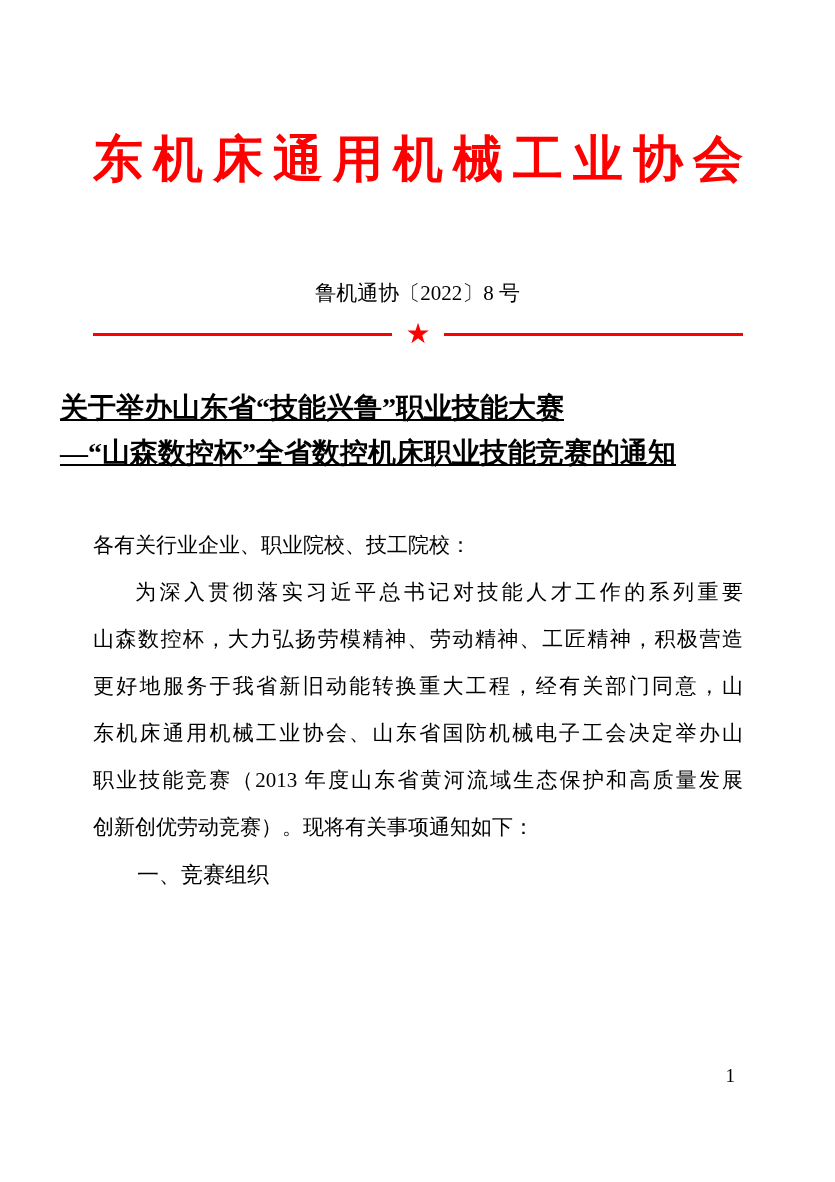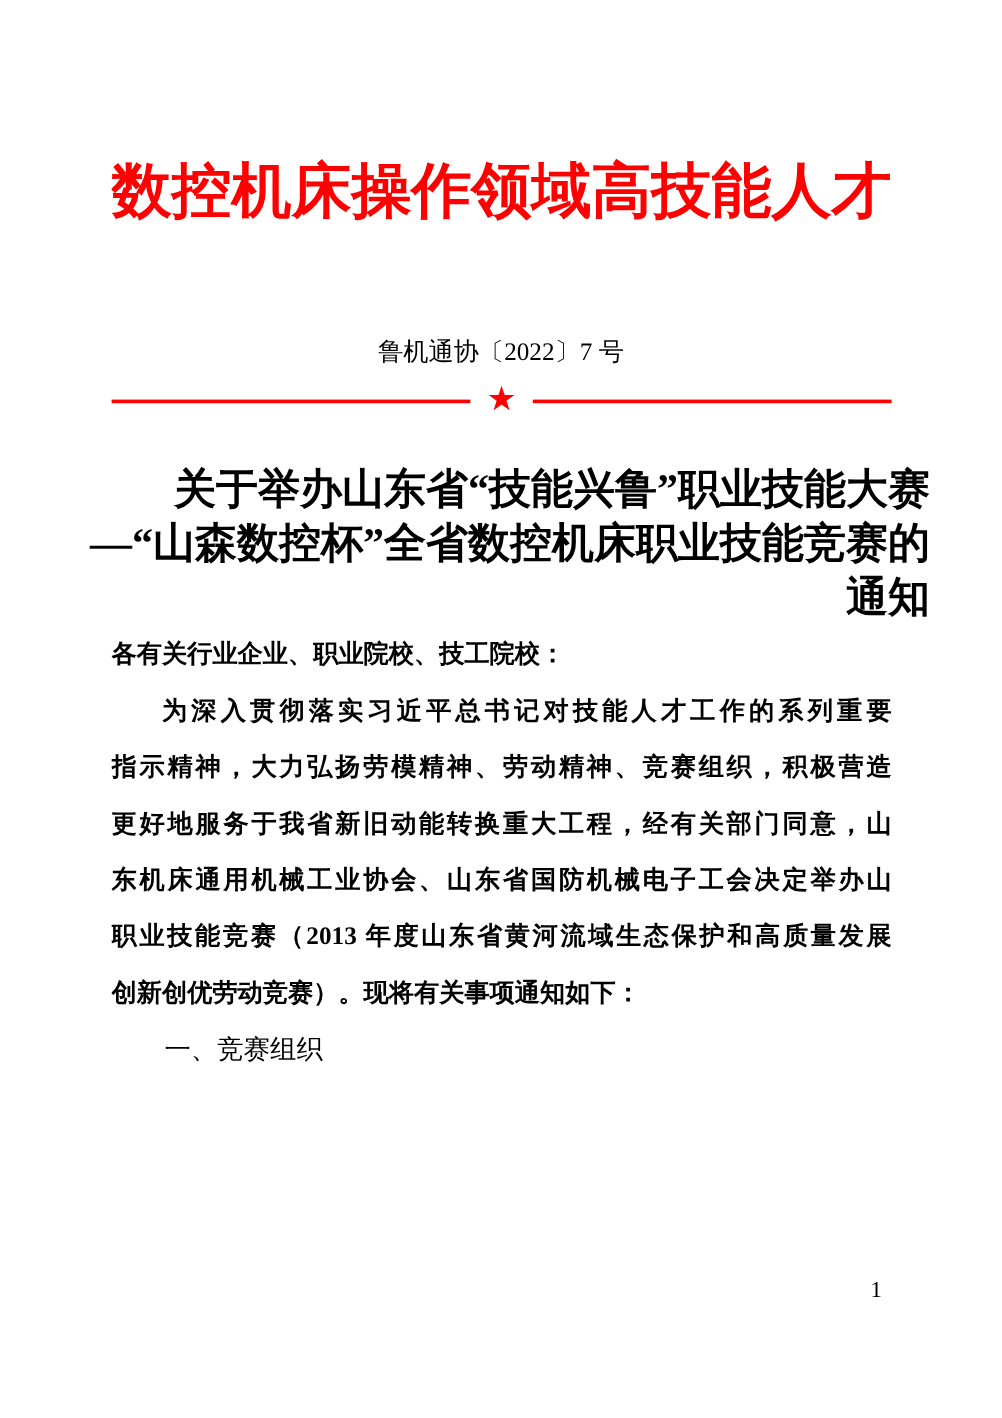--- a/index.html
+++ b/index.html
@@ -64,40 +64,40 @@
     margin: 0 13px;
     flex: 0 0 auto;
   }
 
   
   .title-block {
     position: absolute;
     top: 385px;
     left: 60px;
     width: 715px;
-    text-align: right;
-    font-size: 35px;
+    text-align: left;
+    font-size: 28px;
     line-height: 45px;
     font-weight: 600;
+    text-decoration: underline;
   }
 
   
   .body-block {
     position: absolute;
     top: 522px;
     left: 93px;
     width: 650px;
     font-size: 21px;
   }
   .line {
     height: 47px;
     line-height: 47px;
     overflow: hidden;
     text-align: left;
-    font-weight: bold;
   }
   .line.fill {
     text-align: justify;
     text-align-last: justify;
   }
   .line.indent { text-indent: 42px; }
 
   .section-heading {
     height: 47px;
     line-height: 47px;
@@ -116,41 +116,41 @@
     line-height: 28px;
     text-align: right;
   }
 </style>
 </head>
 <body>
 
 <div class="page">
 
   <div class="org-block">
-    <div class="org-line org-line-1">数控机床操作领域高技能人才</div>
+    <div class="org-line org-line-1">东机床通用机械工业协会</div>
   </div>
 
-  <div class="doc-number">鲁机通协〔2022〕7 号</div>
+  <div class="doc-number">鲁机通协〔2022〕8 号</div>
 
   <div class="rule-row">
     <div class="rule-seg"></div>
     <div class="rule-star">★</div>
     <div class="rule-seg"></div>
   </div>
 
   <div class="title-block">
     <div>关于举办山东省“技能兴鲁”职业技能大赛</div>
     <div>—“山森数控杯”全省数控机床职业技能竞赛的通知</div>
   </div>
 
   <div class="body-block">
     <div class="line">各有关行业企业、职业院校、技工院校：</div>
 
     <div class="line fill indent">为深入贯彻落实习近平总书记对技能人才工作的系列重要</div>
-    <div class="line fill">指示精神，大力弘扬劳模精神、劳动精神、竞赛组织，积极营造</div>
+    <div class="line fill">山森数控杯，大力弘扬劳模精神、劳动精神、工匠精神，积极营造</div>
     <div class="line fill">更好地服务于我省新旧动能转换重大工程，经有关部门同意，山</div>
     <div class="line fill">东机床通用机械工业协会、山东省国防机械电子工会决定举办山</div>
     <div class="line fill">职业技能竞赛（2013 年度山东省黄河流域生态保护和高质量发展</div>
     <div class="line">创新创优劳动竞赛）。现将有关事项通知如下：</div>
 
     <div class="section-heading">一、竞赛组织</div>
   </div>
 
   <div class="page-number">1</div>
 

